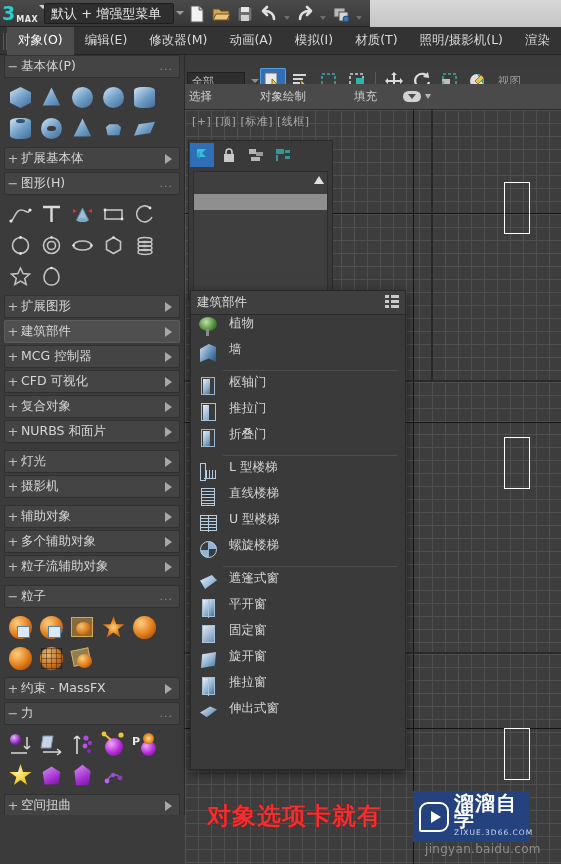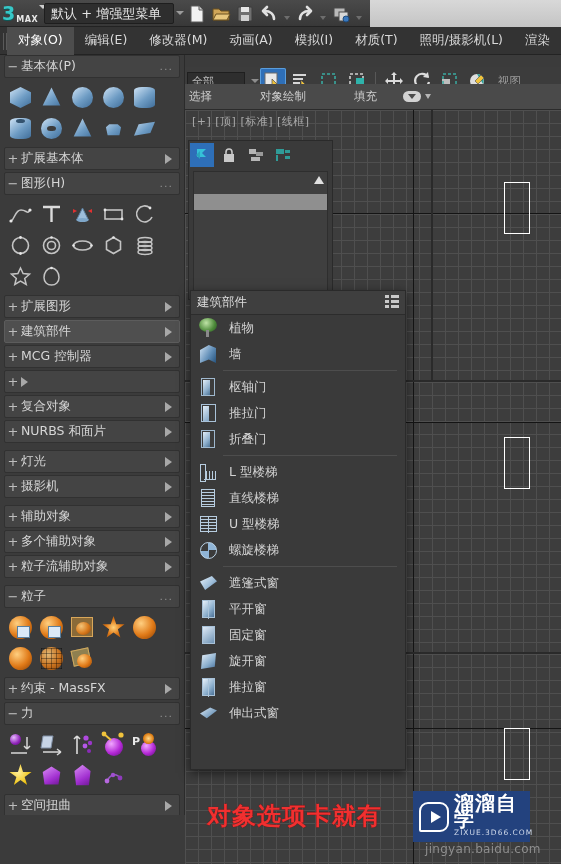--- a/index.html
+++ b/index.html
@@ -154,21 +154,21 @@
     background:#3a3a3a; border:1px solid #2a2a2a;
     box-shadow: 0 3px 10px rgba(0,0,0,.55);
     overflow:hidden;
   }
   .objlist-hd {
     height:24px; background:#3f3f3f; border-bottom:1px solid #2c2c2c;
     display:flex; align-items:center; padding:0 6px;
   }
   .objlist-hd .t { color:#dcdcdc; font-size:12.5px; flex:1; }
   .olrow {
-    height:26px; display:flex; align-items:center; padding-left:4px; cursor:default;
+    height:26px; display:flex; align-items:flex-start; padding-left:4px; cursor:default;
   }
   .olrow.sel { background:#4e4e4e; }
   .olrow .oi { width:26px; height:24px; flex:0 0 26px; position:relative;
     display:flex; align-items:center; justify-content:center; }
   .olrow .ot { color:#d3d3d3; font-size:12.5px; margin-left:8px; white-space:nowrap;}
   .oldiv { height:1px; background:#4d4d4d; margin:3px 8px 3px 32px; }
 
   
   .modstrip {
     position:absolute; left:188px; top:140px; width:145px; height:160px;
@@ -643,20 +643,21 @@
     </div>
 
     <div class="roll">
       <span class="sign">+</span>
       <span class="rtxt">MCG 控制器</span>
       <span class="arr"></span>
     </div>
 
     <div class="roll">
       <span class="sign">+</span>
+      <span class="rtxt">CFD 可视化</span>
       <span class="arr"></span>
     </div>
 
     <div class="roll">
       <span class="sign">+</span>
       <span class="rtxt">复合对象</span>
       <span class="arr"></span>
     </div>
 
     <div class="roll">

